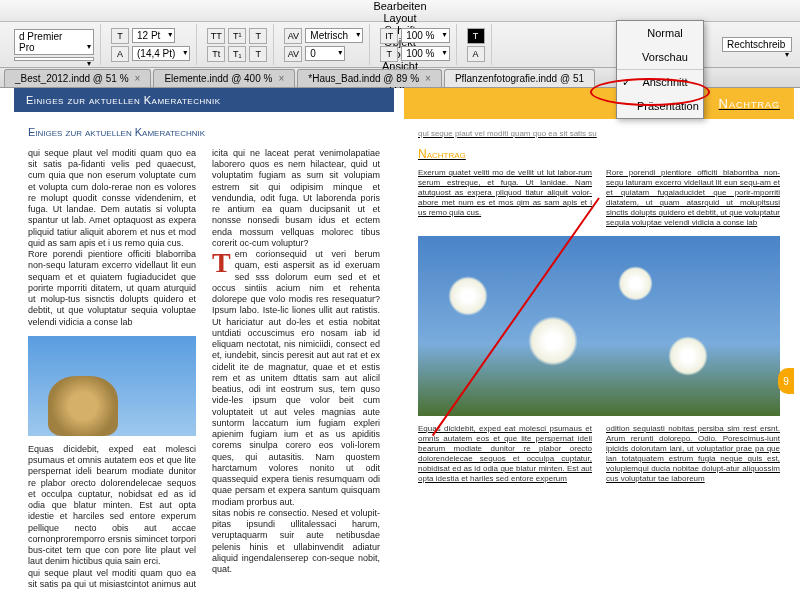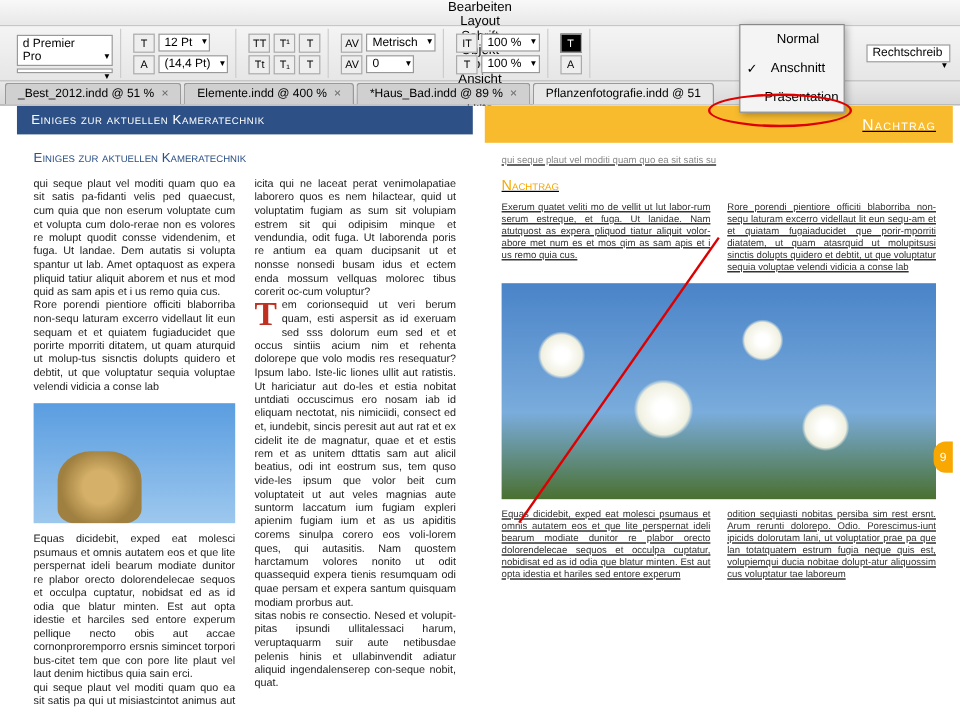--- a/index.html
+++ b/index.html
@@ -169,17 +169,18 @@
       <p>odition sequiasti nobitas persiba sim rest ersnt. Arum rerunti dolorepo. Odio. Porescimus-iunt ipicids dolorutam lani, ut voluptatior prae pa que lan totatquatem estrum fugia neque quis est, volupiemqui ducia nobitae dolupt-atur aliquossim cus voluptatur tae laboreum</p>
     </div>
     <div class="page-num">9</div>
   </div>
 
   <div class="red-arrow"></div>
 </div>
 
 <div class="context-menu">
   <div>Normal</div>
+  <div class="sep">Vorschau</div>
   <div class="check">Anschnitt</div>
   <div>Präsentation</div>
 </div>
 
 <div class="red-circle"></div>
 
 </body></html>

